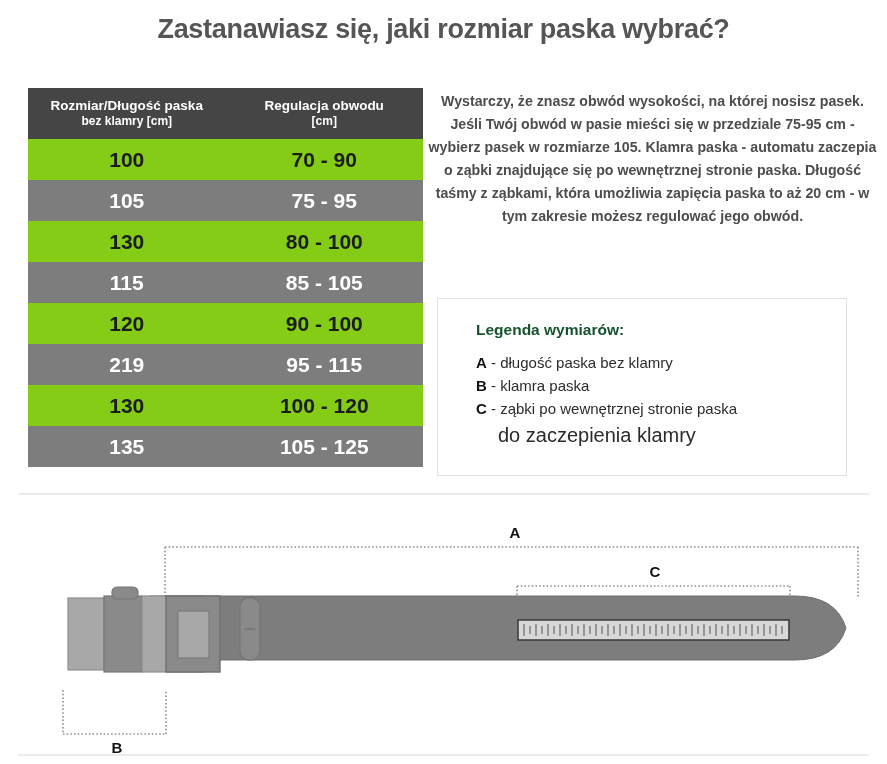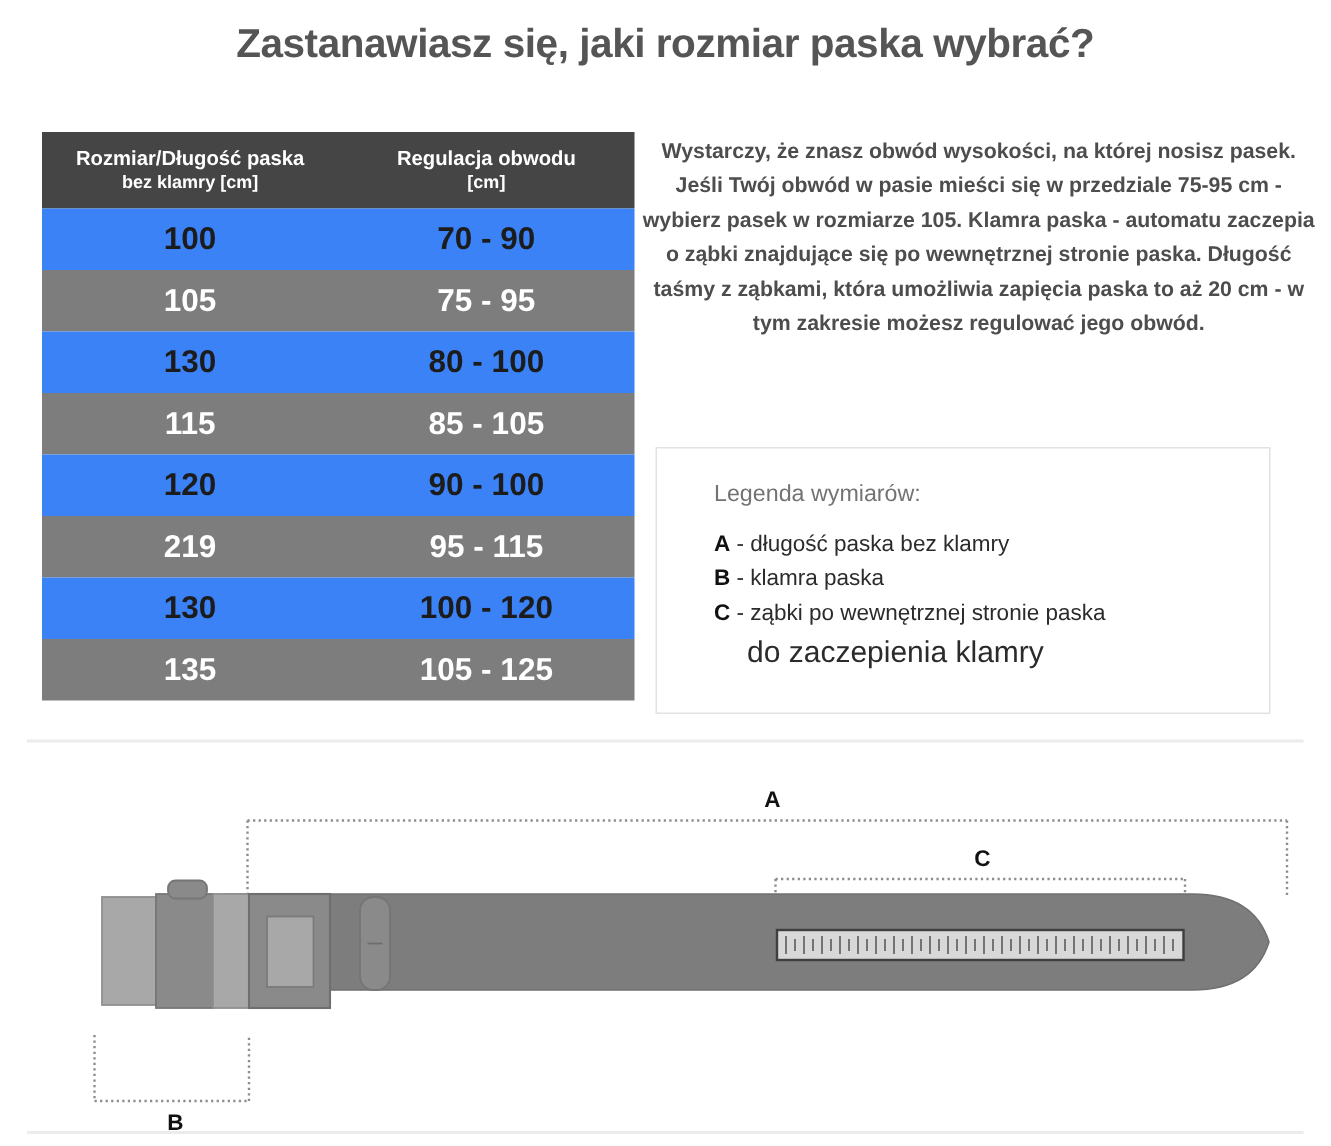--- a/index.html
+++ b/index.html
@@ -64,21 +64,21 @@
   }
   .size-table td {
     text-align: center;
     font-size: 21px;
     font-weight: bold;
     padding: 9px 4px;
     border: 0;
     line-height: 1.1;
   }
   .size-table tbody tr.light td {
-    background: #3b82f6;
+    background: #84cc16;
     color: #1c1c1c;
   }
   .size-table tbody tr.dark td {
     background: #7d7d7d;
     color: #ffffff;
   }
 
   
   .info-text {
     position: absolute;
@@ -98,22 +98,22 @@
     left: 437px;
     top: 210px;
     width: 410px;
     box-sizing: border-box;
     border: 1px solid #e2e2e2;
     background: #ffffff;
     padding: 22px 26px 24px 38px;
   }
   .legend-title {
     font-size: 15.5px;
-    font-weight: normal;
-    color: #737373;
+    font-weight: bold;
+    color: #14532d;
     margin-bottom: 13px;
   }
   .legend-item {
     font-size: 15px;
     color: #2b2b2b;
     line-height: 1.52;
     white-space: nowrap;
   }
   .legend-item .key {
     font-weight: bold;

